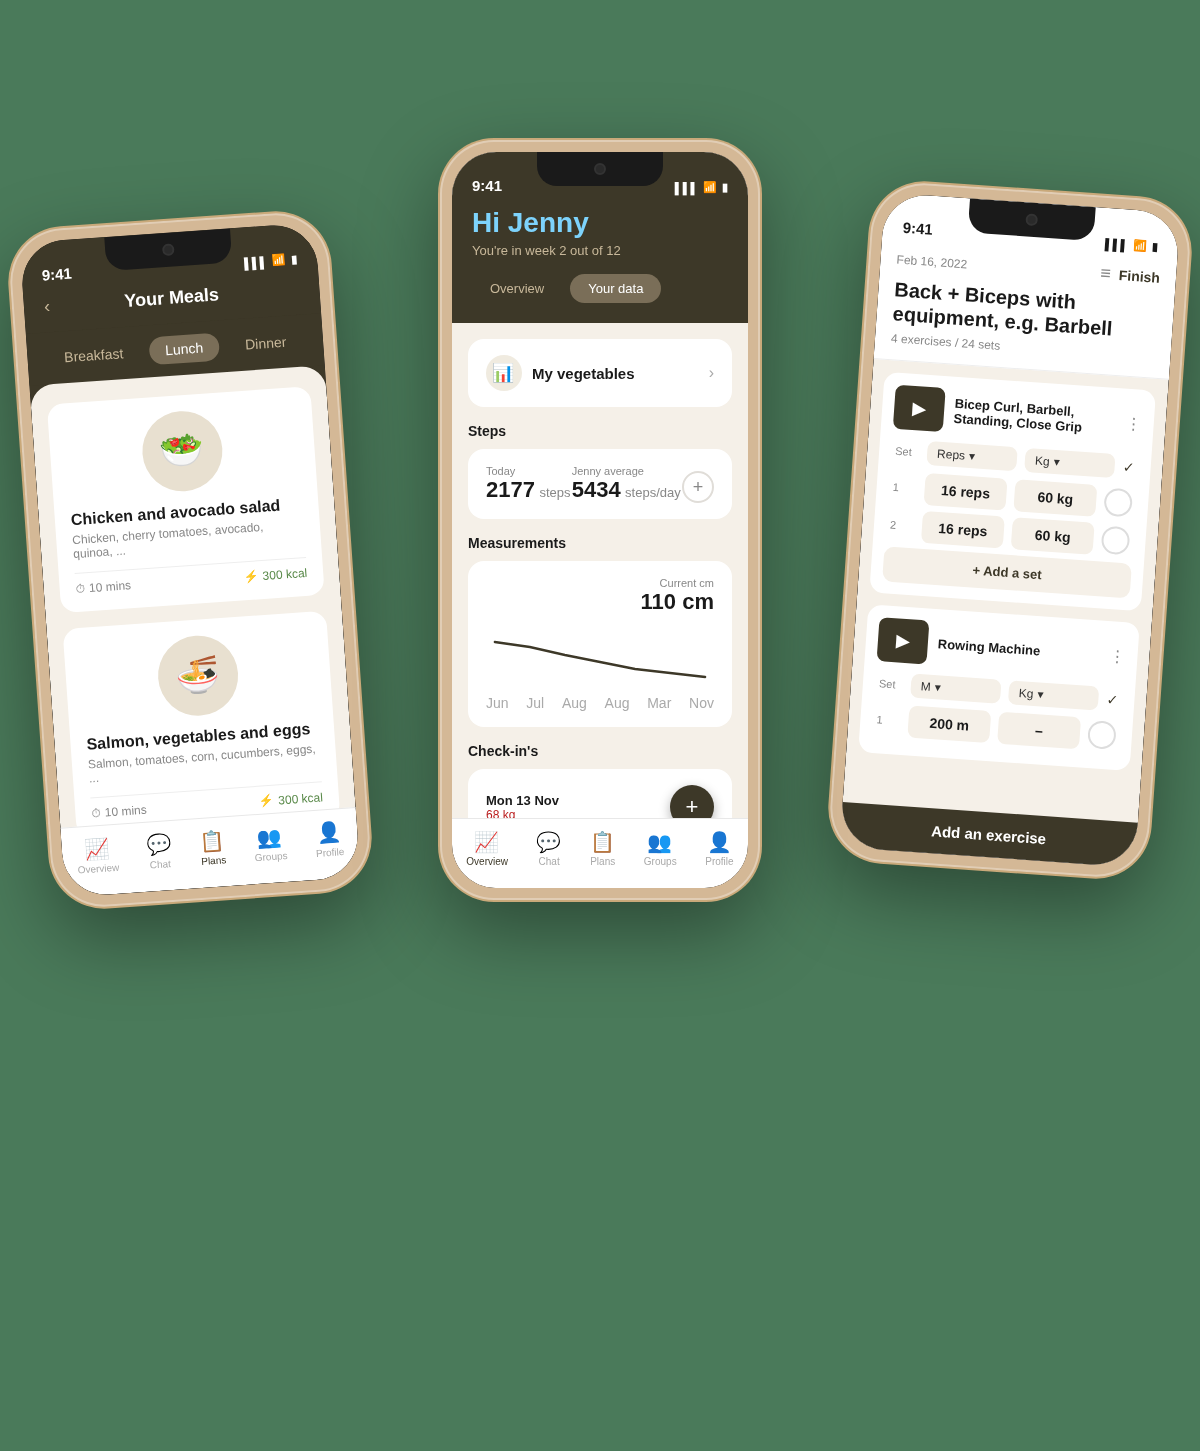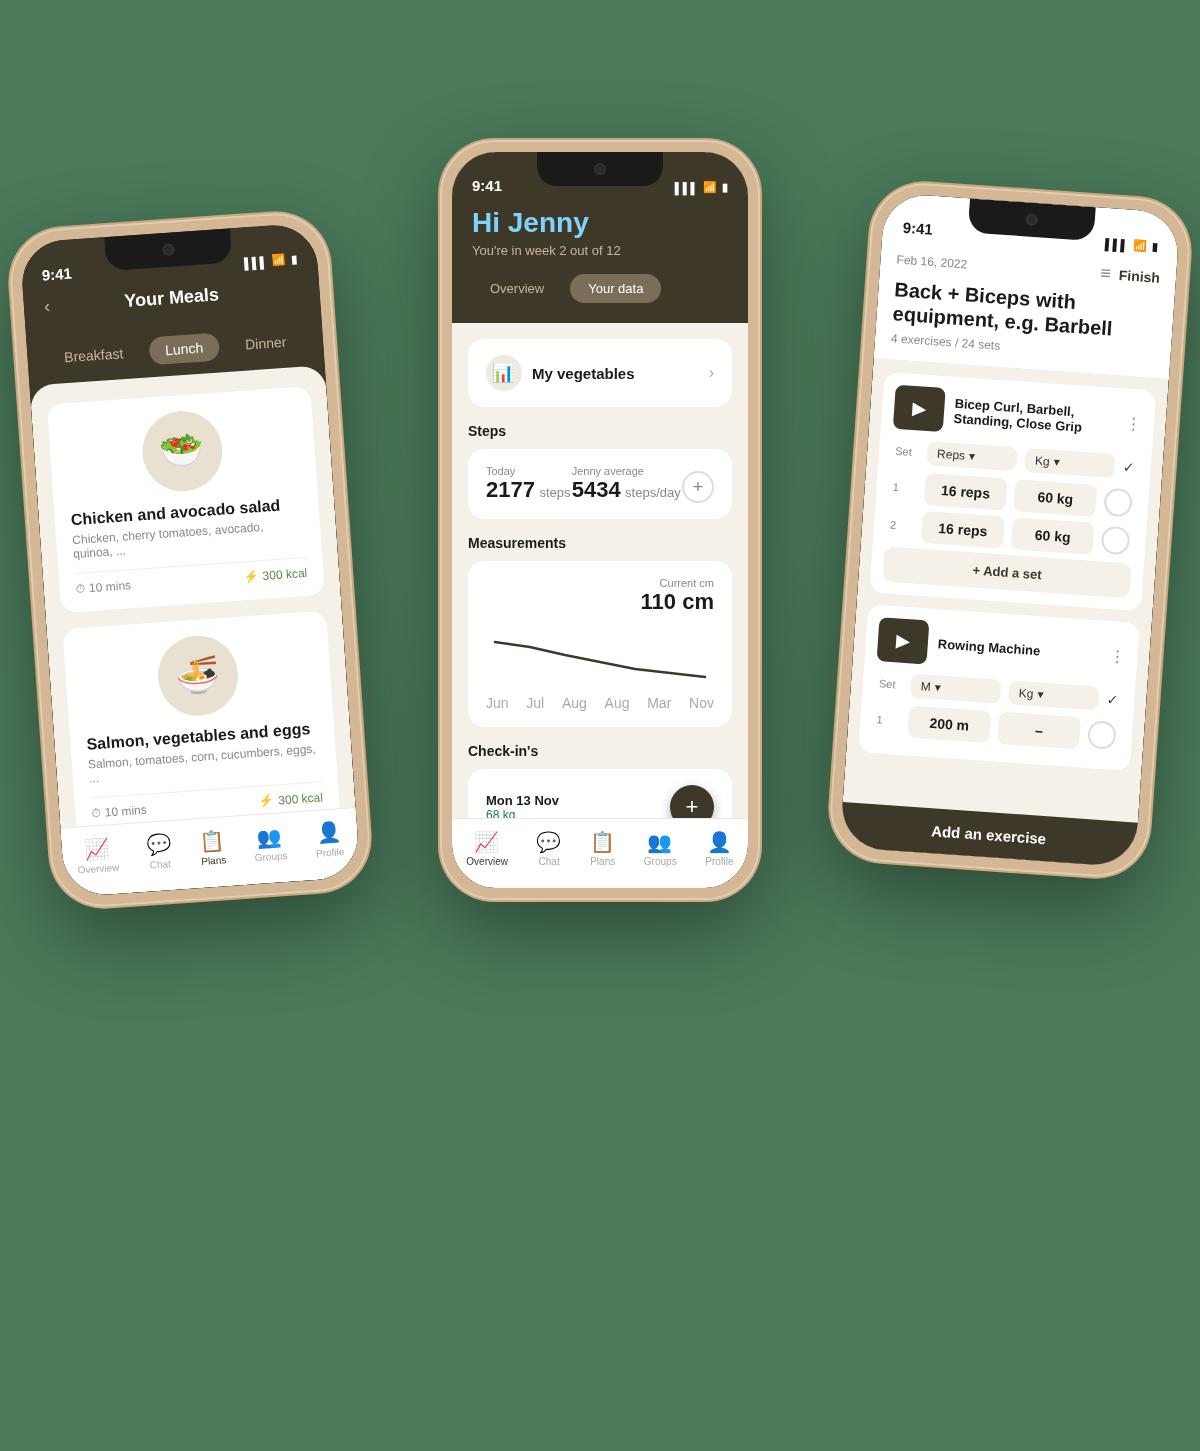--- a/index.html
+++ b/index.html
@@ -471,21 +471,21 @@
     }
 
     .checkin-date {
       font-size: 13px;
       font-weight: 600;
       color: #1a1a1a;
     }
 
     .checkin-weight {
       font-size: 12px;
-      color: #15803d;
+      color: #b91c1c;
     }
 
     .fab-btn {
       width: 44px;
       height: 44px;
       background: #3d3828;
       border-radius: 50%;
       display: flex;
       align-items: center;
       justify-content: center;

